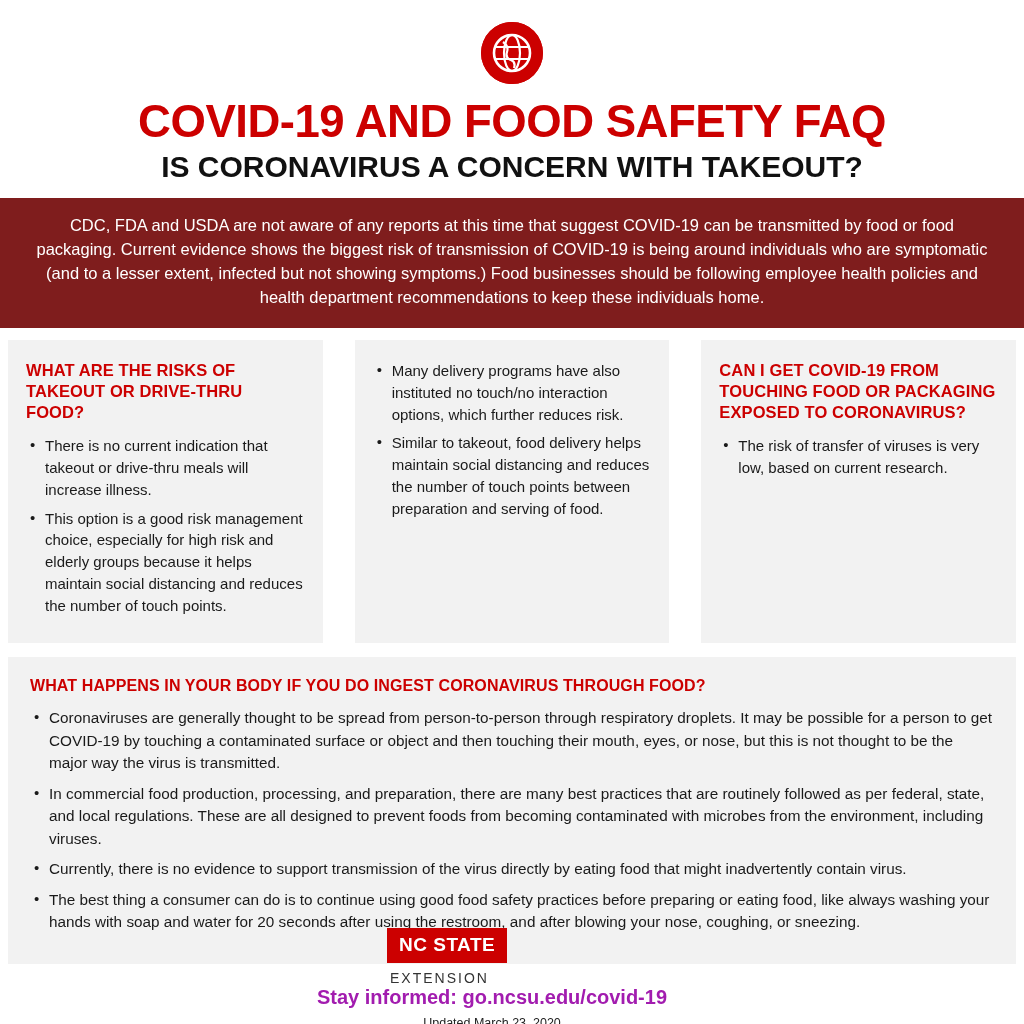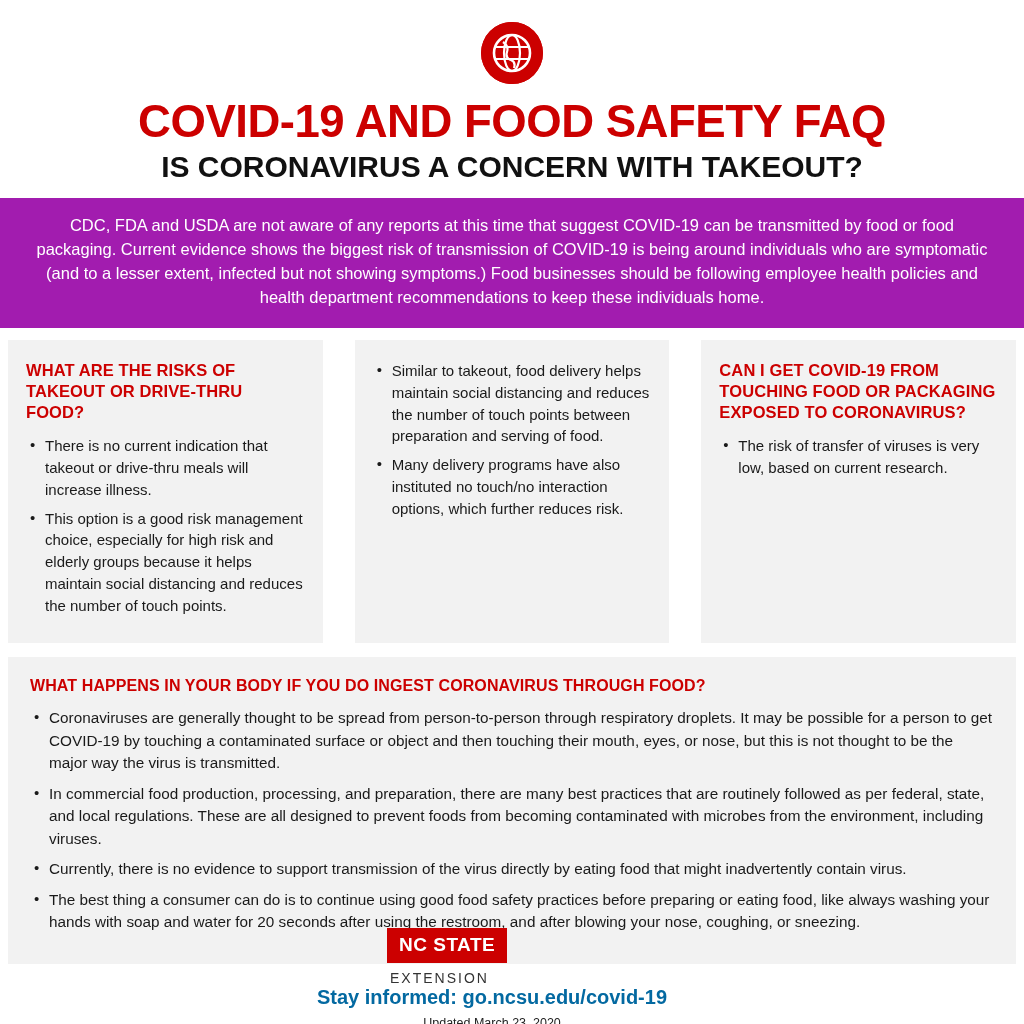--- a/index.html
+++ b/index.html
@@ -49,21 +49,21 @@
     color: #111111;
     font-size: 30px;
     font-weight: bold;
     margin-top: 6px;
     line-height: 1.05;
   }
 
   
   .banner {
     margin-top: 16px;
-    background: #a21caf;
+    background: #7f1d1d;
     color: #ffffff;
     padding: 16px 28px 18px 28px;
     text-align: center;
     font-size: 16.5px;
     line-height: 1.45;
     font-weight: 400;
   }
 
   
   .cols {
@@ -157,21 +157,21 @@
     margin-left: 3px;
   }
   .foot-center {
     flex: 1 1 auto;
     text-align: center;
     margin-left: -40px;
   }
   .stay {
     font-size: 20px;
     font-weight: bold;
-    color: #0369a1;
+    color: #a21caf;
   }
   .updated {
     font-size: 12.5px;
     color: #222222;
     margin-top: 7px;
   }
   .foot-right {
     display: flex;
     align-items: center;
     gap: 18px;
@@ -229,22 +229,22 @@
     <div class="col">
       <div class="col-head">WHAT ARE THE RISKS OF TAKEOUT OR DRIVE-THRU FOOD?</div>
       <ul class="bullets">
         <li>There is no current indication that takeout or drive-thru meals will increase illness.</li>
         <li>This option is a good risk management choice, especially for high risk and elderly groups because it helps maintain social distancing and reduces the number of touch points.</li>
       </ul>
     </div>
 
     <div class="col">
       <ul class="bullets">
+        <li>Many delivery programs have also instituted no touch/no interaction options, which further reduces risk.</li>
         <li>Similar to takeout, food delivery helps maintain social distancing and reduces the number of touch points between preparation and serving of food.</li>
-        <li>Many delivery programs have also instituted no touch/no interaction options, which further reduces risk.</li>
       </ul>
     </div>
 
     <div class="col">
       <div class="col-head">CAN I GET COVID-19 FROM TOUCHING FOOD OR PACKAGING EXPOSED TO CORONAVIRUS?</div>
       <ul class="bullets">
         <li>The risk of transfer of viruses is very low, based on current research.</li>
       </ul>
     </div>
 

